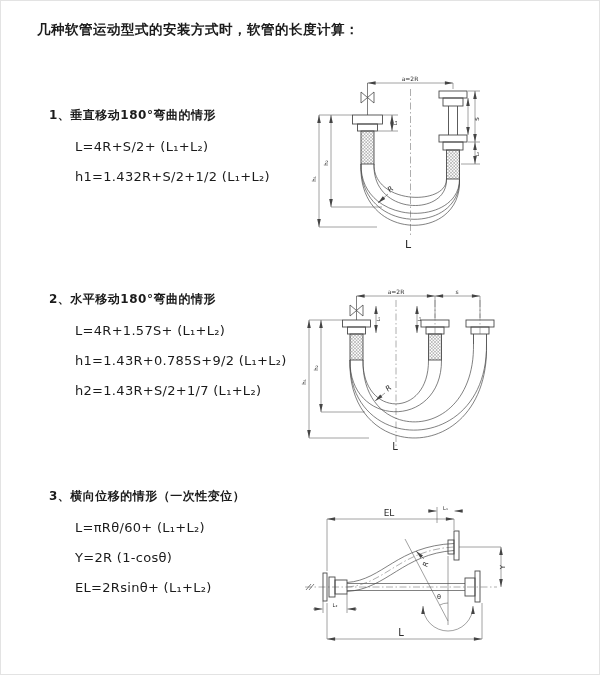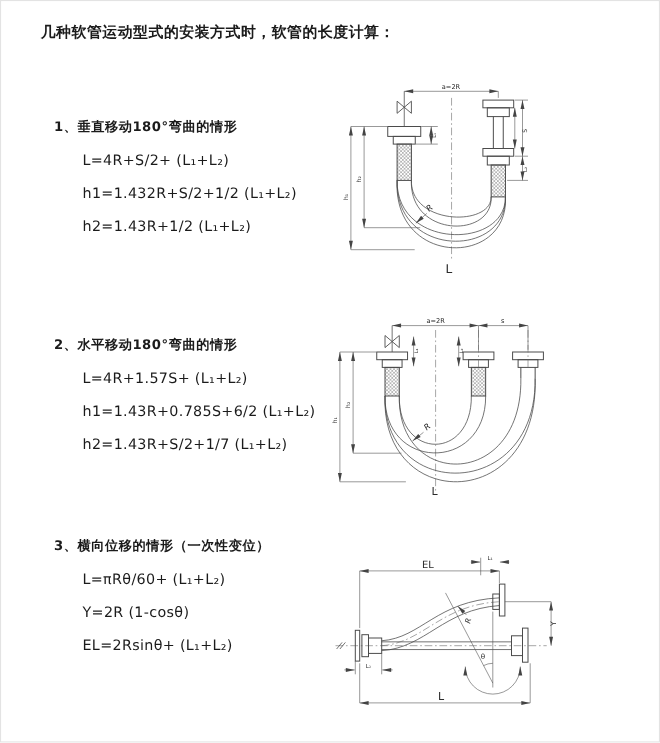--- a/index.html
+++ b/index.html
@@ -3,21 +3,21 @@
 <meta charset="utf-8">
 <style>
   html,body{margin:0;padding:0;background:#f2f2f2;}
   .page{
     position:relative;width:600px;height:675px;background:#ffffff;
     font-family:"DejaVu Sans","Liberation Sans",sans-serif;color:#1b1b1b;
     overflow:hidden;border:1px solid #e3e3e3;box-sizing:border-box;
   }
   .title{position:absolute;left:36px;top:20px;font-size:13.5px;font-weight:600;letter-spacing:.5px;}
   .sec{position:absolute;left:48px;}
-  .sec1{top:105px}.sec2{top:303px}.sec3{top:486px}
+  .sec1{top:105px}.sec2{top:289px}.sec3{top:486px}
   .sec-heading{font-size:12px;font-weight:600;line-height:18px;margin-bottom:16px;letter-spacing:.5px;}
   .formula{font-size:13px;line-height:13px;margin:0 0 17px 26px;letter-spacing:.3px;font-weight:500;white-space:pre;}
   .dwg{position:absolute;}
   svg text{font-family:"DejaVu Sans","Liberation Sans",sans-serif;fill:#2a2a2a;}
   .ln{stroke:#4a4a4a;stroke-width:.9;fill:none;}
   .lnt{stroke:#4a4a4a;stroke-width:.7;fill:none;}
   .dim{stroke:#555;stroke-width:.55;fill:none;}
   .cl{stroke:#6a6a6a;stroke-width:.55;fill:none;stroke-dasharray:7 2.5 1.5 2.5;}
   .braid{fill:url(#braid);stroke:#4a4a4a;stroke-width:.9;}
 </style>
@@ -25,27 +25,26 @@
 <body>
 
 <div class="page">
 
   <div class="title">几种软管运动型式的安装方式时，软管的长度计算：</div>
 
   <section class="sec sec1">
     <div class="sec-heading">1、垂直移动180°弯曲的情形</div>
     <div class="formula">L=4R+S/2+ (L₁+L₂)</div>
     <div class="formula">h1=1.432R+S/2+1/2 (L₁+L₂)</div>
-    <div class="formula">h2=1.43R+1/2 (L₁+L₂)</div>
   </section>
 
   <section class="sec sec2">
     <div class="sec-heading">2、水平移动180°弯曲的情形</div>
     <div class="formula">L=4R+1.57S+ (L₁+L₂)</div>
-    <div class="formula">h1=1.43R+0.785S+6/2 (L₁+L₂)</div>
+    <div class="formula">h1=1.43R+0.785S+9/2 (L₁+L₂)</div>
     <div class="formula">h2=1.43R+S/2+1/7 (L₁+L₂)</div>
   </section>
 
   <section class="sec sec3">
     <div class="sec-heading">3、横向位移的情形（一次性变位）</div>
     <div class="formula">L=πRθ/60+ (L₁+L₂)</div>
     <div class="formula">Y=2R (1-cosθ)</div>
     <div class="formula">EL=2Rsinθ+ (L₁+L₂)</div>
   </section>
 

